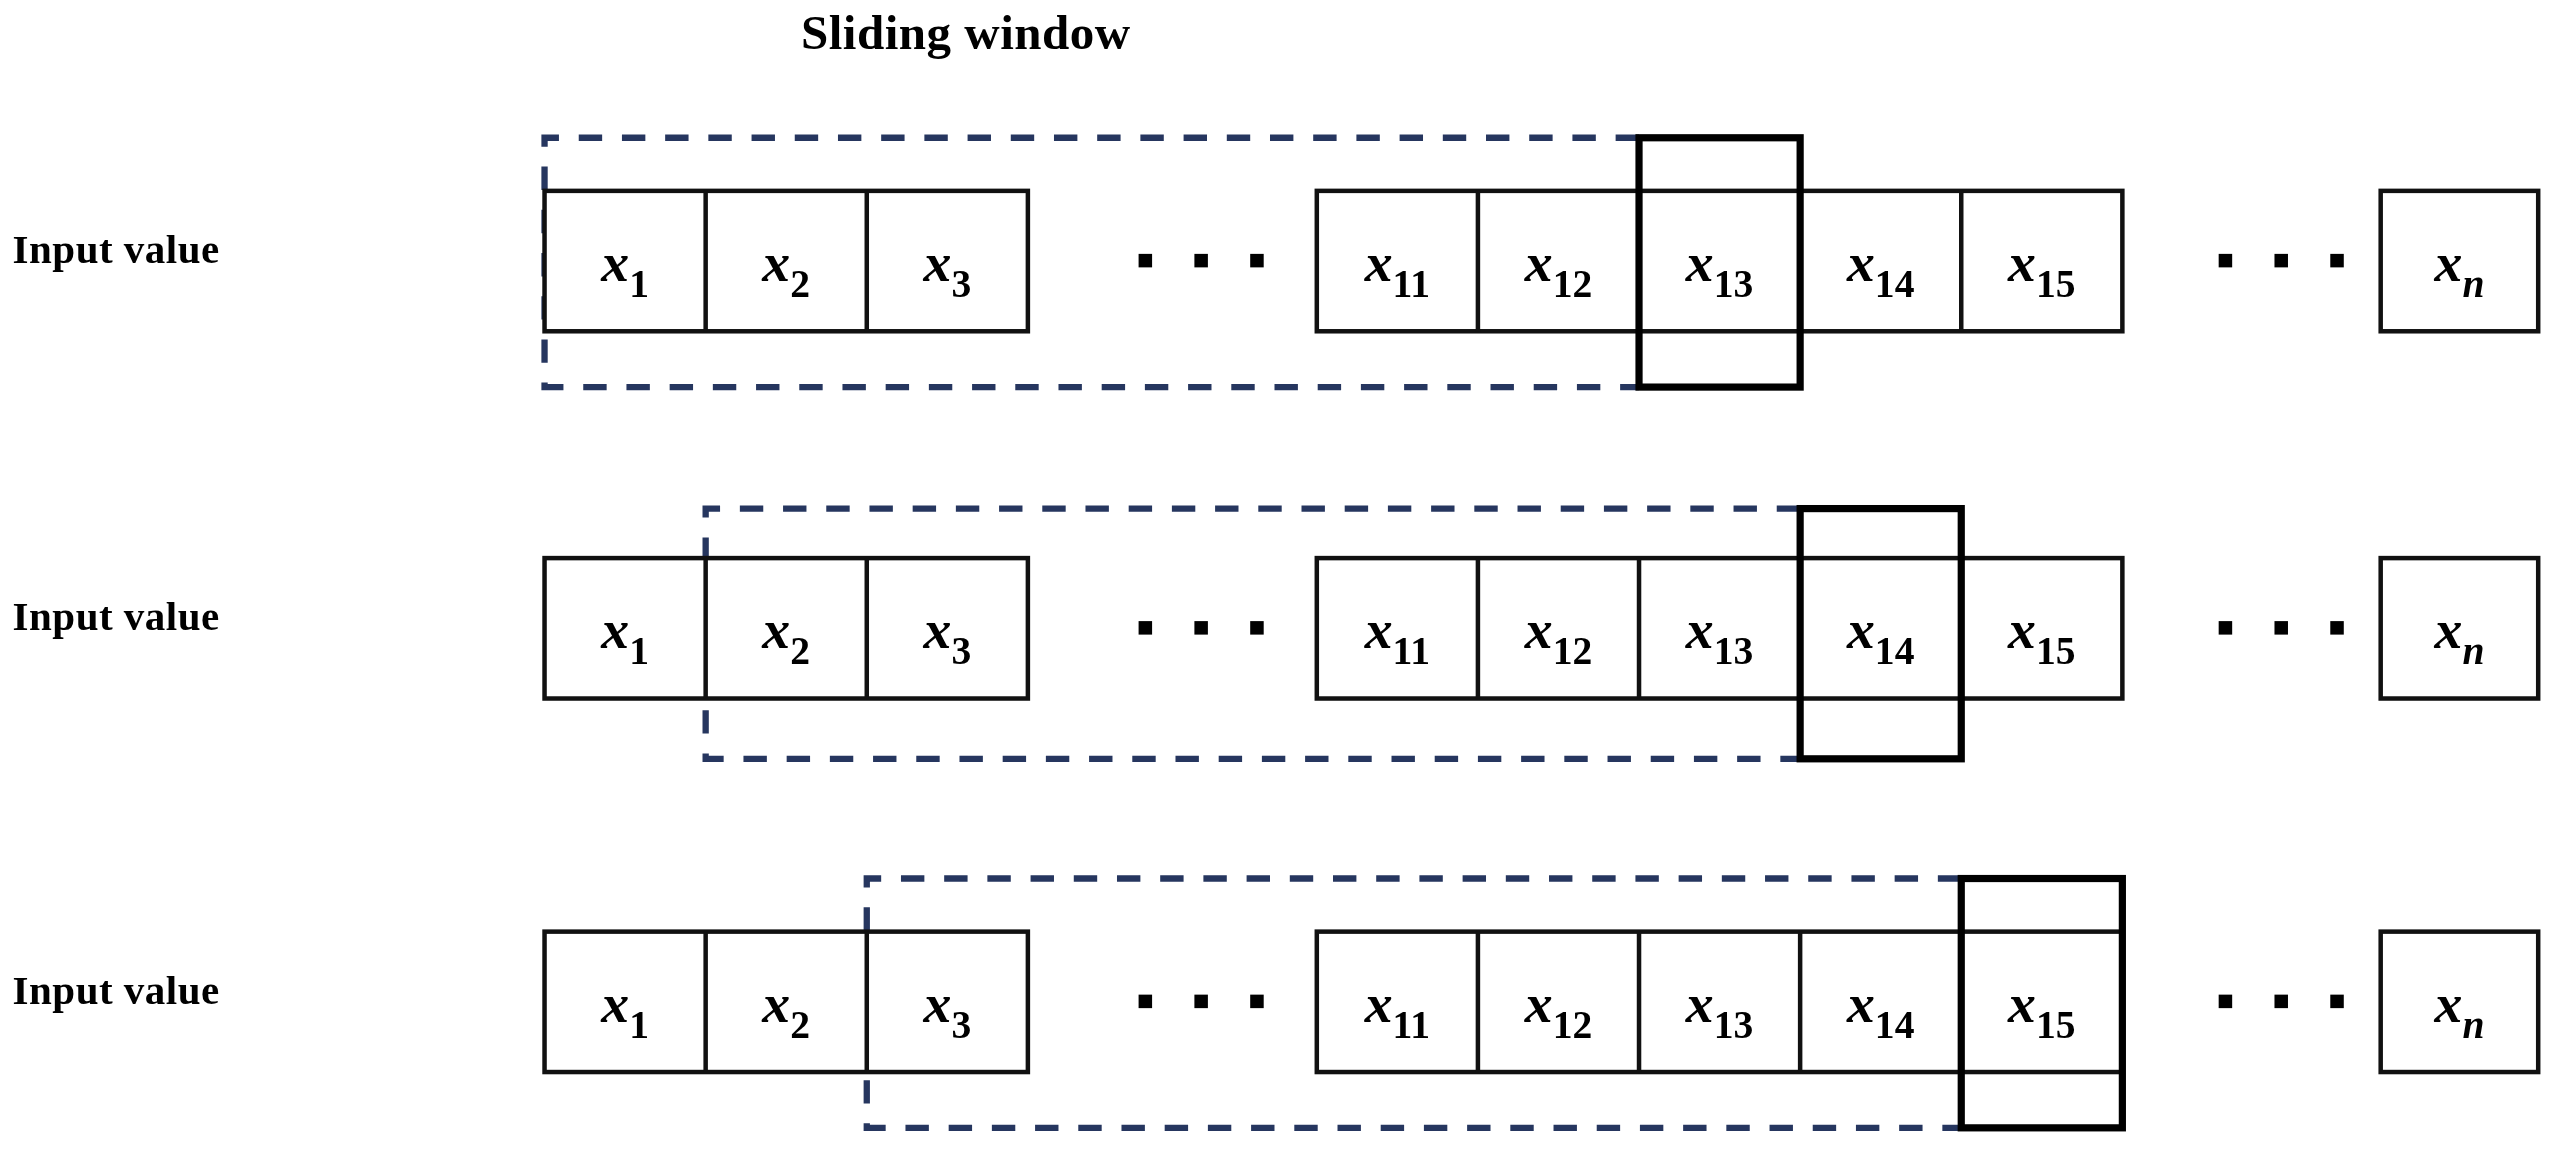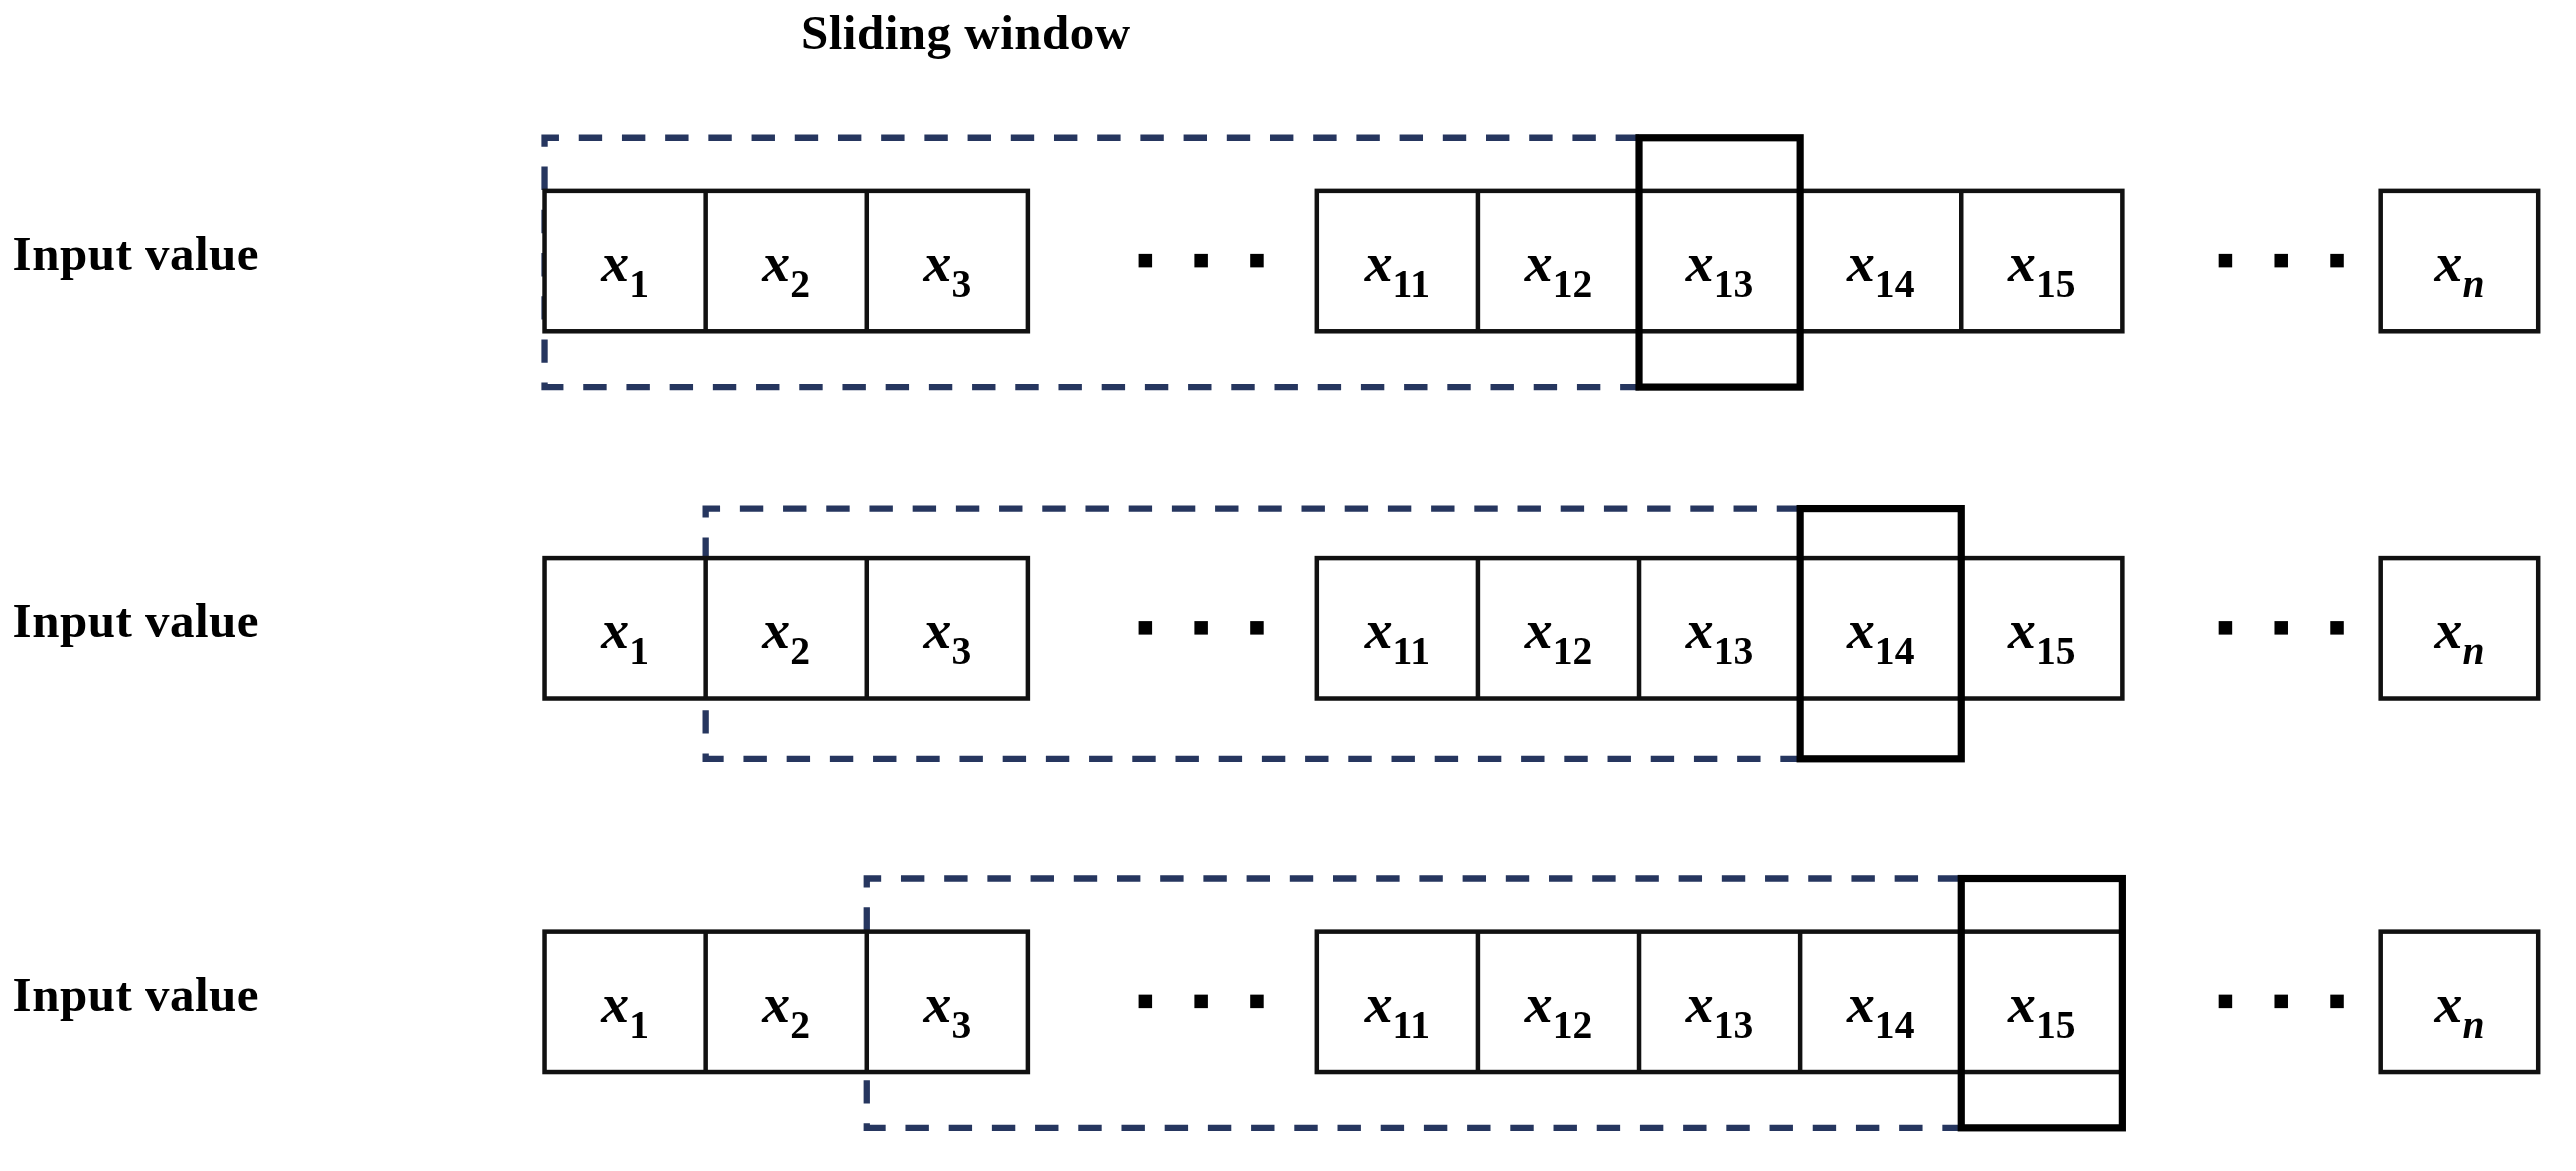--- a/index.html
+++ b/index.html
@@ -24,21 +24,21 @@
     position: absolute;
     font-weight: bold;
     font-size: 49px;
     color: #000000;
     white-space: nowrap;
     letter-spacing: 0.5px;
   }
   .row-label {
     position: absolute;
     font-weight: bold;
-    font-size: 49px;
+    font-size: 41px;
     color: #000000;
     white-space: nowrap;
     letter-spacing: 0.5px;
   }
   .svg-layer {
     position: absolute;
     left: 0;
     top: 0;
   }
   .cell-box {

